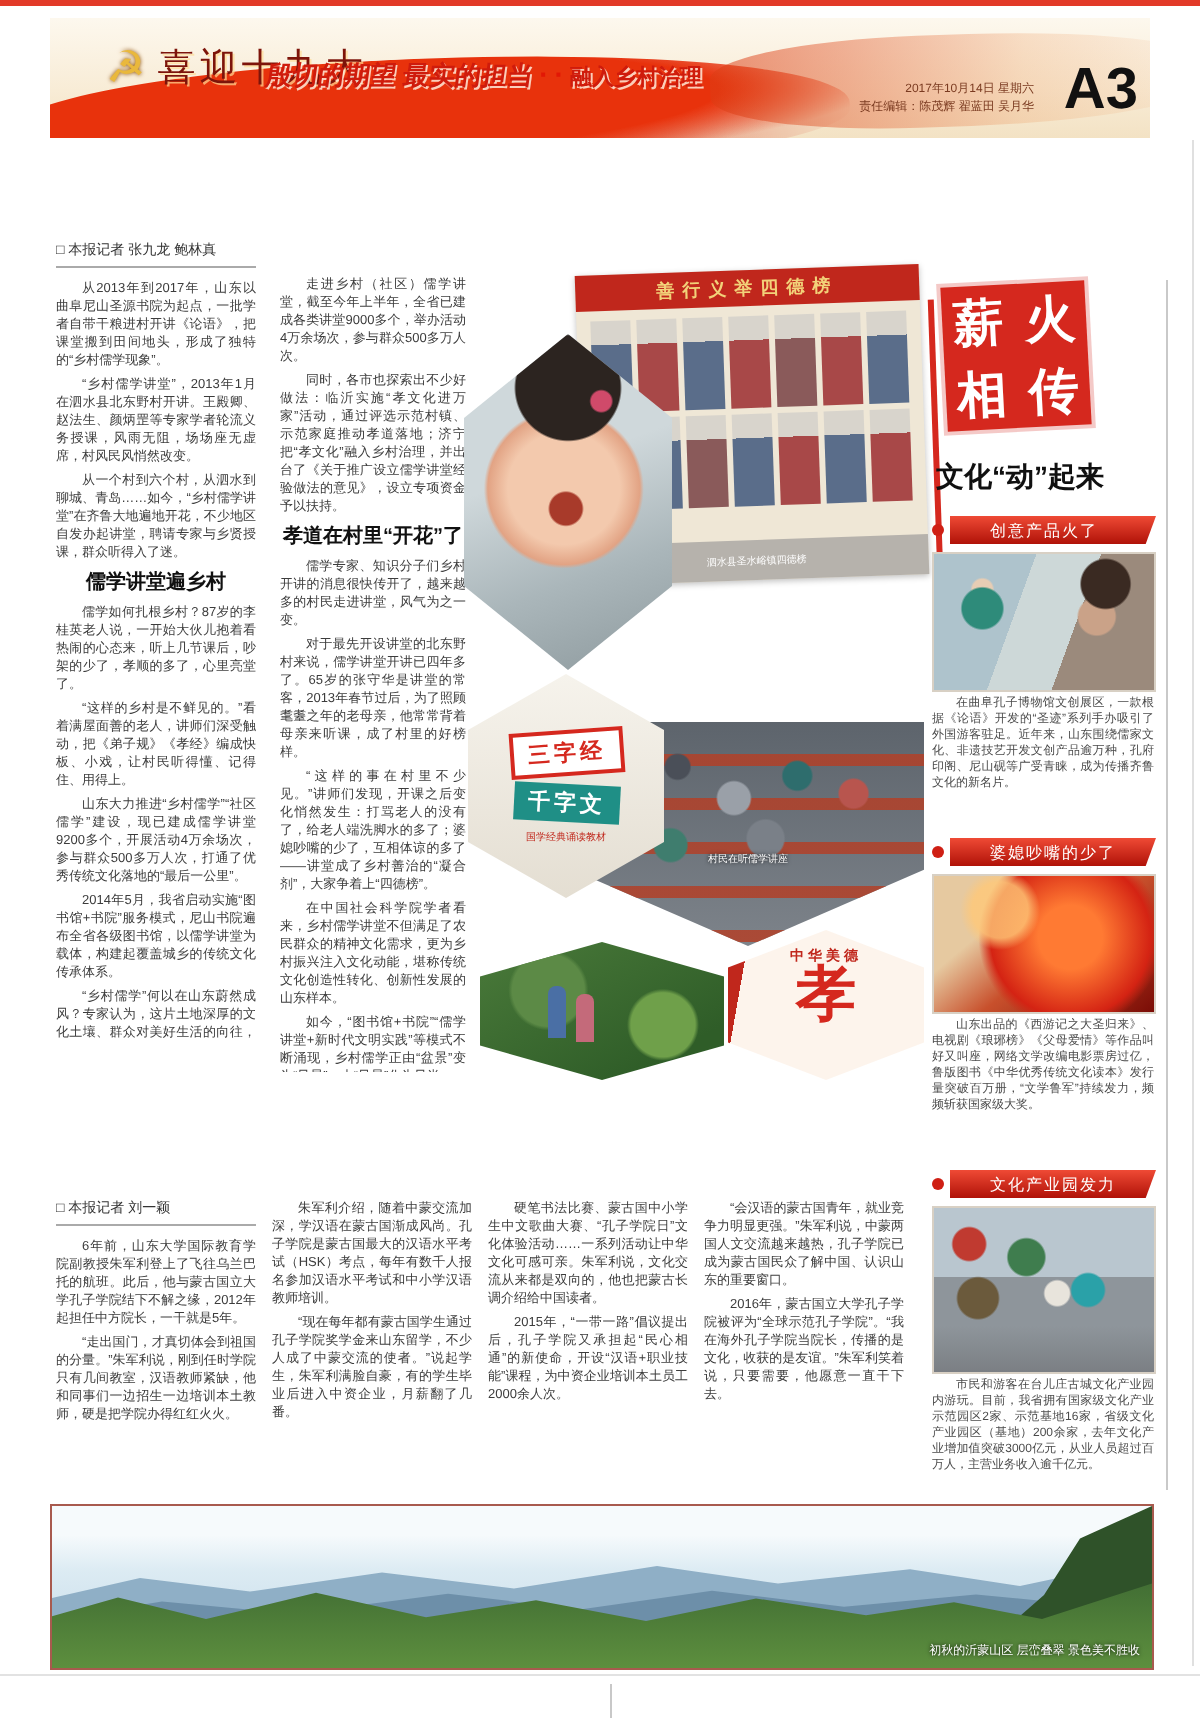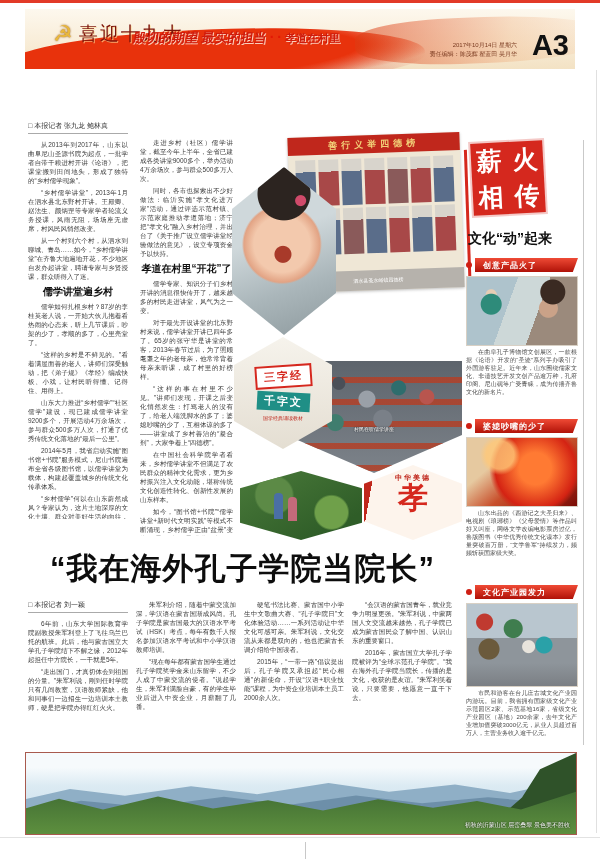--- a/index.html
+++ b/index.html
@@ -125,21 +125,21 @@
   .seal{left:472px;top:142px;width:72px;height:72px;background:#d5281e;transform:rotate(-3deg);
         display:grid;grid-template-columns:1fr 1fr;grid-template-rows:1fr 1fr;
         box-shadow:0 0 0 2px rgba(213,40,30,.25);}
   .seal span{display:flex;align-items:center;justify-content:center;font-size:25px;
              font-weight:900;color:#fff;}
   .sb-head{left:468px;top:230px;width:112px;font-size:14px;font-weight:900;color:#101010;}
   .sb-banner{left:466px;width:112px;height:14px;display:flex;align-items:center;gap:3px;}
   .sb-dot{width:6px;height:6px;border-radius:50%;background:#cf1f14;flex:0 0 auto;}
   .sb-bar{flex:1;height:14px;background:linear-gradient(180deg,#ef4a35,#b01208);
           clip-path:polygon(0 0,100% 0,95% 100%,0 100%);color:#fff;font-size:8px;
-          font-weight:700;display:flex;align-items:center;padding-left:8px;letter-spacing:1px;}
+          font-weight:400;display:flex;align-items:center;padding-left:20px;letter-spacing:1px;}
   .sb-photo{left:466px;width:110px;border:1px solid #d8d0c4;}
   .ph-creative{height:68px;background:
     radial-gradient(circle at 78% 22%,#3a2a22 0 12px,transparent 13px),
     radial-gradient(circle at 74% 46%,#caa288 0 9px,transparent 10px),
     radial-gradient(circle at 22% 40%,#2e8b7a 0 10px,transparent 11px),
     radial-gradient(circle at 22% 26%,#e7cdb4 0 5px,transparent 6px),
     linear-gradient(110deg,#aec3cc 0 38%,#cdd8d8 38% 62%,#9b8a7c 62%);}
   .ph-fire{height:68px;background:
     radial-gradient(circle at 30% 25%,rgba(255,200,120,.8) 0 14px,transparent 20px),
     radial-gradient(circle at 62% 45%,#ff7a33 0 16px,#d42313 40px,transparent 46px),
@@ -187,21 +187,21 @@
     <div class="brush1"></div>
     <div class="brush2"></div>
     <div class="brand">
       <span class="emblem">☭</span>
       <span class="brand-t">喜迎十九大</span>
     </div>
     <div class="slogans">
       <span class="sl-small">殷切的期望 最实的担当</span>
       <span class="sl-dot">·</span>
       <span class="sl-dot">·</span>
-      <span class="sl-tail">孝道在村里</span>
+      <span class="sl-tail">融入乡村治理</span>
     </div>
     <div class="meta">
       <div>2017年10月14日 星期六</div>
       <div>责任编辑：陈茂辉 翟蓝田 吴月华</div>
     </div>
     <div class="pageno">A3</div>
   </div>
 
 
   <div class="abs col a1c1">
@@ -311,21 +311,20 @@
     <span class="sb-bar">文化产业园发力</span>
   </div>
   <div class="abs sb-photo ph-street" style="top:603px;"></div>
   <div class="abs sb-cap" style="top:689px;height:56px;">
     <p>市民和游客在台儿庄古城文化产业园内游玩。目前，我省拥有国家级文化产业示范园区2家、示范基地16家，省级文化产业园区（基地）200余家，去年文化产业增加值突破3000亿元，从业人员超过百万人，主营业务收入逾千亿元。</p>
   </div>
 
   <div class="abs vrule1"></div>
   <div class="abs vrule2"></div>
 
-  <div class="abs h2">“我在海外孔子学院当院长”</div>
   <div class="abs col a2c" style="left:28px;">
     <div class="byline">□ 本报记者 刘一颖</div>
     <div>
         <p>6年前，山东大学国际教育学院副教授朱军利登上了飞往乌兰巴托的航班。此后，他与蒙古国立大学孔子学院结下不解之缘，2012年起担任中方院长，一干就是5年。</p>
         <p>“走出国门，才真切体会到祖国的分量。”朱军利说，刚到任时学院只有几间教室，汉语教师紧缺，他和同事们一边招生一边培训本土教师，硬是把学院办得红红火火。</p>
       </div>
   </div>
   <div class="abs col a2c" style="left:136px;">
     <div>
         <p>朱军利介绍，随着中蒙交流加深，学汉语在蒙古国渐成风尚。孔子学院是蒙古国最大的汉语水平考试（HSK）考点，每年有数千人报名参加汉语水平考试和中小学汉语教师培训。</p>

